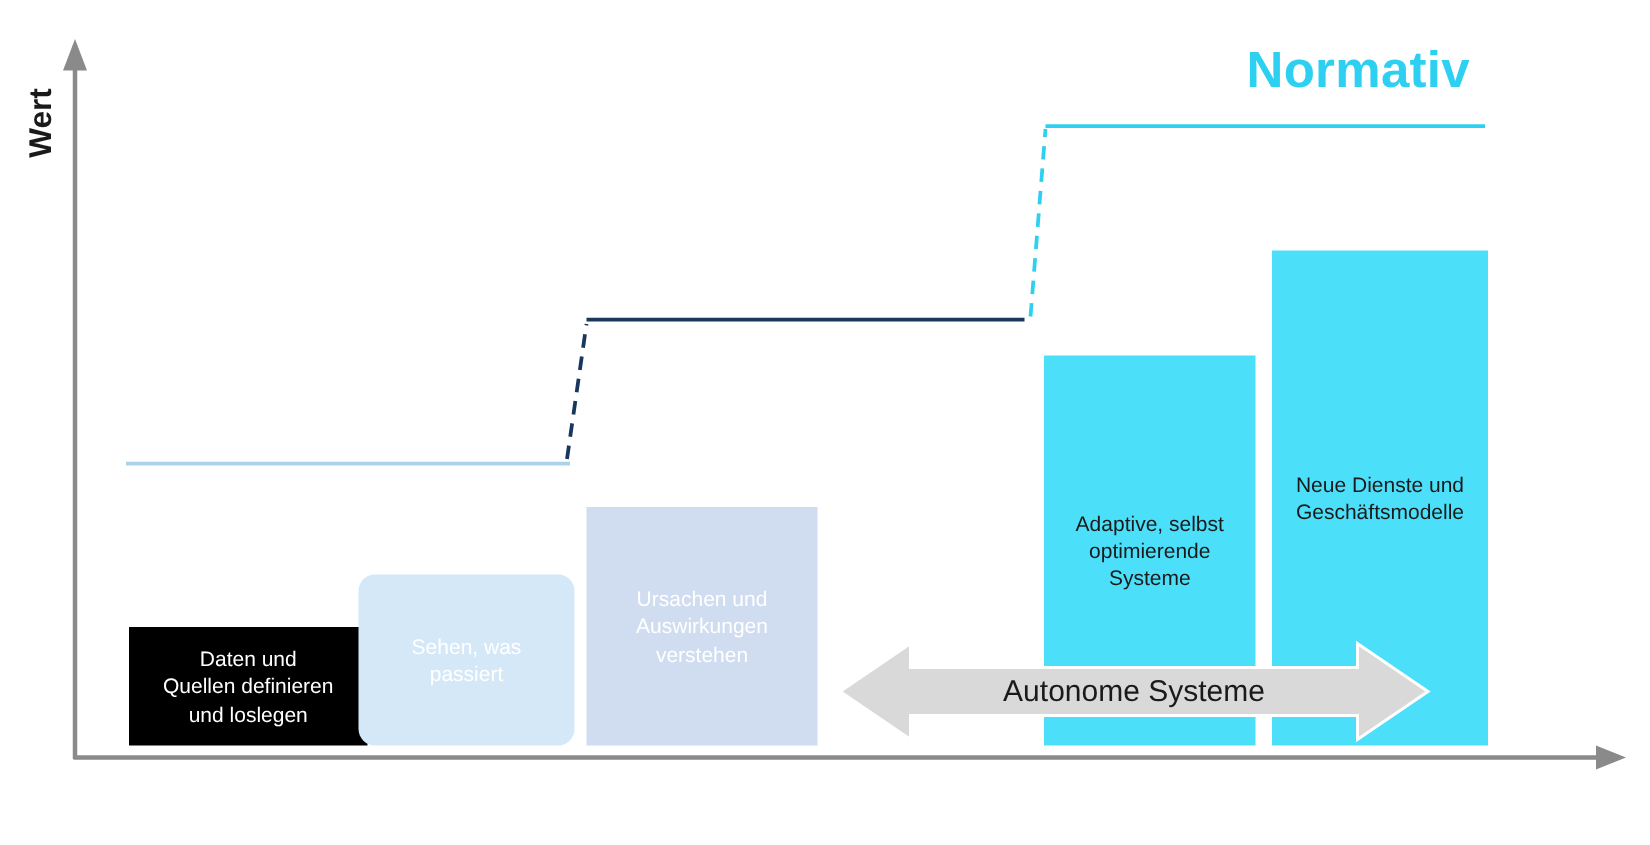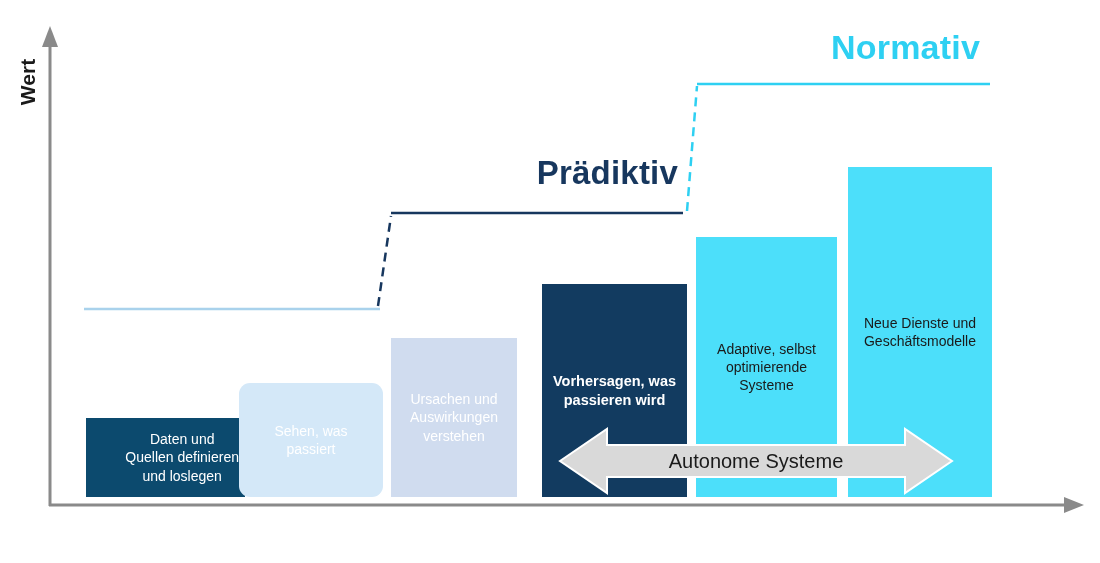--- a/index.html
+++ b/index.html
@@ -27,41 +27,37 @@
   .arrow-caption {
     position:absolute; left:560px; top:446px; width:392px; text-align:center;
     font-size:20px; font-weight:normal; line-height:30px;
   }
 </style>
 </head>
 <body>
 
 <div class="stage">
 
-  <div class="bar" style="left: 86px; width: 159px; height: 79px; background-color: #0c4a6e; justify-content: flex-end;">
+  <div class="bar" style="left: 86px; width: 159px; height: 79px; background-color: #000000;">
     <span class="bar-label" style="color: rgb(255, 255, 255);">Daten und
 Quellen definieren
 und loslegen</span>
   </div>
 
   <div class="bar" style="left: 239px; width: 144px; height: 114px; background-color: rgb(212, 232, 248); border-radius: 11px;">
     <span class="bar-label" style="color: rgb(255, 255, 255);">Sehen, was
 passiert</span>
   </div>
 
-  <div class="bar" style="left: 391px; width: 126px; height: 159px; background-color: rgb(208, 220, 239);">
+  <div class="bar" style="left: 391px; width: 154px; height: 159px; background-color: rgb(208, 220, 239);">
     <span class="bar-label" style="color: rgb(255, 255, 255);">Ursachen und
 Auswirkungen
 verstehen</span>
   </div>
 
-  <div class="bar" style="left: 542px; width: 145px; height: 213px; background-color: rgb(18, 59, 96);">
-    <span class="bar-label bold" style="color: rgb(255, 255, 255);">Vorhersagen, was
-passieren wird</span>
-  </div>
 
   <div class="bar" style="left: 696px; width: 141px; height: 260px; background-color: rgb(76, 223, 250);">
     <span class="bar-label" style="color: rgb(26, 26, 26);">Adaptive, selbst
 optimierende
 Systeme</span>
   </div>
 
   <div class="bar" style="left: 848px; width: 144px; height: 330px; background-color: rgb(76, 223, 250);">
     <span class="bar-label" style="color: rgb(26, 26, 26);">Neue Dienste und
 Geschäftsmodelle</span>
@@ -77,20 +73,19 @@
 
     <line x1="84" y1="309" x2="380" y2="309" stroke-width="2.5" style="stroke: rgb(169, 210, 236);"></line>
     <line x1="378" y1="306" x2="391" y2="216" stroke-width="2.5" stroke-dasharray="9 6" style="stroke: rgb(23, 55, 94);"></line>
     <line x1="391" y1="213" x2="683" y2="213" stroke-width="2.5" style="stroke: rgb(23, 55, 94);"></line>
     <line x1="687" y1="211" x2="697" y2="86" stroke-width="2.5" stroke-dasharray="9 6" style="stroke: rgb(46, 208, 242);"></line>
     <line x1="697" y1="84" x2="990" y2="84" stroke-width="2.5" style="stroke: rgb(46, 208, 242);"></line>
 
     <polygon points="560,461 607,429 607,445 905,445 905,429 952,461 905,493 905,477 607,477 607,493" stroke-width="2" stroke="#ffffff" style="fill: rgb(217, 217, 217);"></polygon>
   </svg>
 
-  <div class="stage-label l2" style="color: rgb(23, 55, 94);">Prädiktiv</div>
   <div class="stage-label l3" style="color: rgb(46, 208, 242);">Normativ</div>
 
   <div class="arrow-caption" style="color: rgb(26, 26, 26);">Autonome Systeme</div>
 
   <div class="axis-label y">Wert</div>
 
 </div>
 
 </body></html>

